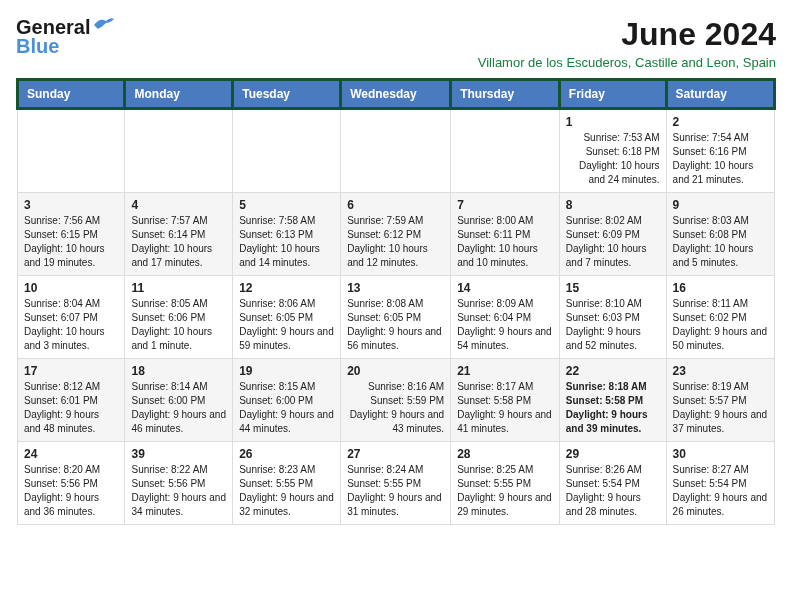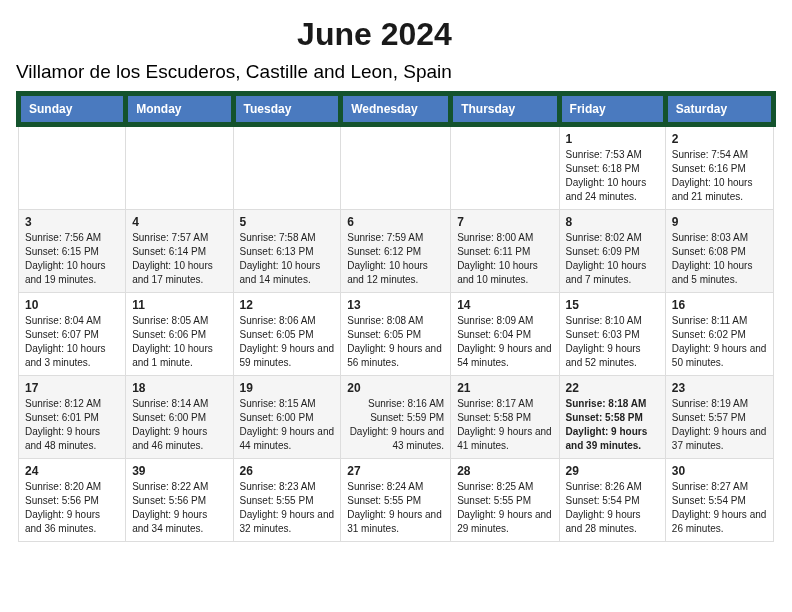--- a/index.html
+++ b/index.html
@@ -23,37 +23,37 @@
     }
     .title-area {
       text-align: right;
     }
     .month-title {
       font-size: 32px;
       font-weight: bold;
       color: #1a1a1a;
     }
     .location {
-      font-size: 19px;
-      color: #000000;
-      margin-top: 8px;
+      font-size: 13px;
+      color: #15803d;
+      margin-top: 2px;
     }
     .calendar {
       width: 100%;
       border-collapse: collapse;
       margin-top: 8px;
     }
     .calendar th {
       background-color: #4a7abf;
       color: white;
       text-align: left;
       padding: 6px 8px;
       font-size: 12px;
       font-weight: bold;
-      border: 5px solid #14532d;
+      border: 3px solid #14532d;
     }
     .calendar td {
       vertical-align: top;
       padding: 5px 6px;
       font-size: 10px;
       color: #222;
       border: 1px solid #ddd;
       width: 113px;
       min-height: 80px;
       background: #fff;
@@ -69,20 +69,29 @@
     }
     .cell-empty {
       background: #f9f9f9;
     }
     .row-alt td { background-color: #f0f0f0; }
   </style>
 </head>
 <body>
 
 <div class="header-area">
+  <div class="logo">
+    <div style="display:flex;align-items:center;">
+      <span style="font-size:20px;font-weight:bold;color:#1a1a1a;">General</span>
+      <svg width="22" height="18" viewBox="0 0 22 18" style="margin-left:2px;margin-top:-8px;">
+        <path d="M2,10 Q8,2 14,6 Q18,2 22,4 Q18,8 14,8 Q10,12 6,14 Z" fill="#4a90d9"></path>
+      </svg>
+    </div>
+    <span style="font-size:20px;font-weight:bold;color:#4a90d9;margin-top:-4px;">Blue</span>
+  </div>
   <div class="title-area">
     <div class="month-title">June 2024</div>
     <div class="location">Villamor de los Escuderos, Castille and Leon, Spain</div>
   </div>
 </div>
 
 <table class="calendar">
   <thead>
     <tr id="weekday-header">
         <th>Sunday</th>
@@ -96,21 +105,21 @@
   </thead>
   <tbody id="calendar-body">
       <tr>
         <td class="cell-empty"></td>
         <td class="cell-empty"></td>
         <td class="cell-empty"></td>
         <td class="cell-empty"></td>
         <td class="cell-empty"></td>
         <td>
           <span class="day-number">1</span>
-          <div style="white-space: pre-line; line-height: 1.4;">Sunrise: 7:53 AM
+          <div style="white-space: pre-line; line-height: 1.4; text-align: right;">Sunrise: 7:53 AM
 Sunset: 6:18 PM
 Daylight: 10 hours and 24 minutes.</div>
         </td>
         <td>
           <span class="day-number">2</span>
           <div style="white-space: pre-line; line-height: 1.4;">Sunrise: 7:54 AM
 Sunset: 6:16 PM
 Daylight: 10 hours and 21 minutes.</div>
         </td>
       </tr>

